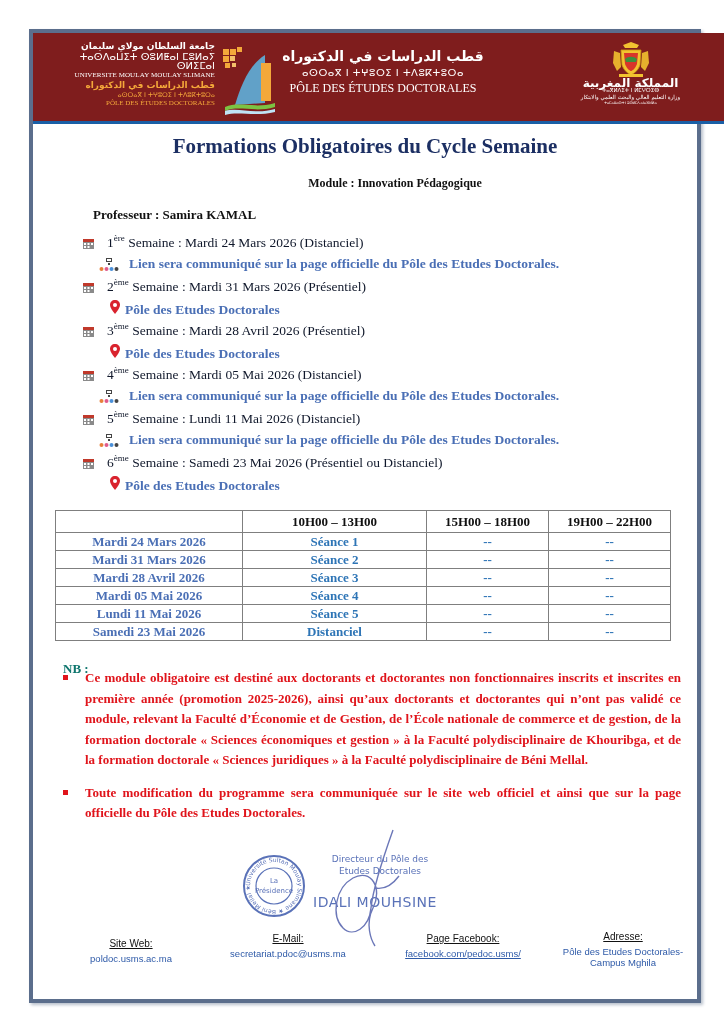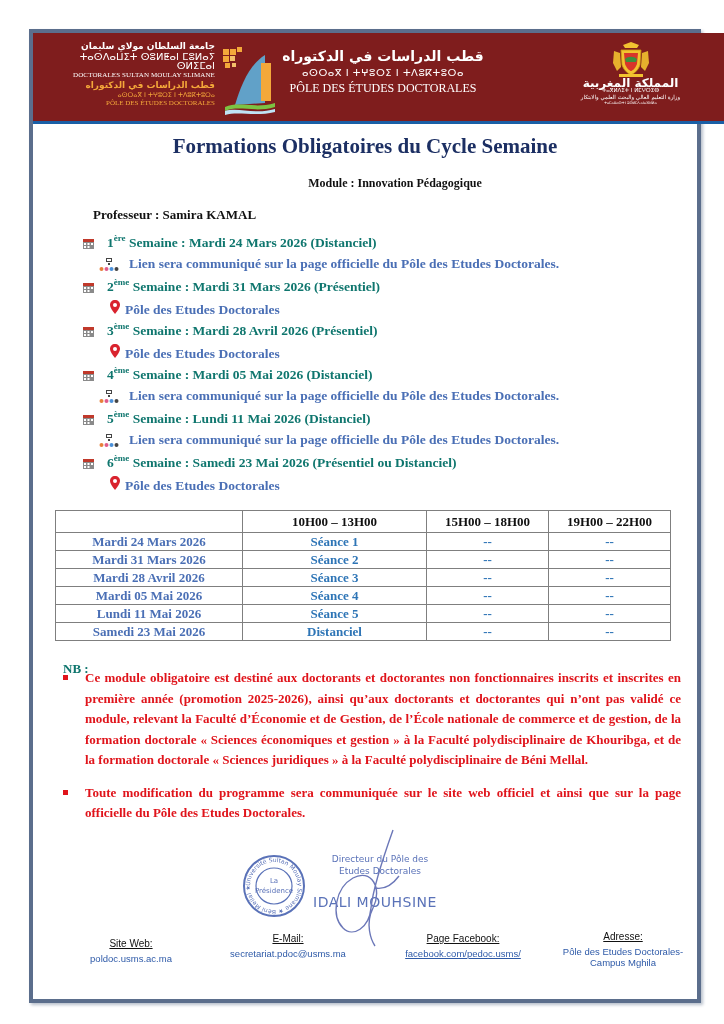--- a/index.html
+++ b/index.html
@@ -35,21 +35,21 @@
   .hr-ar2 { font-family: "DejaVu Sans", sans-serif; font-size: 5.5px; line-height: 7px; }
   .hr-tiny { font-size: 3.5px; line-height: 5px; }
 
   .title { position: absolute; left: 0; top: 101px; width: 664px; text-align: center;
     font-size: 21px; font-weight: bold; color: #1c2f63; }
   .subtitle { position: absolute; left: 0; top: 143px; width: 724px; text-align: center;
     font-size: 12px; font-weight: bold; color: #111; }
   .professor { position: absolute; left: 60px; top: 174px; font-size: 13px; font-weight: bold; color: #111; }
 
   .weeks { position: absolute; left: 50px; top: 199px; width: 600px; }
-  .week-line { position: relative; height: 22px; font-size: 13.5px; font-weight: bold; color: #0f766e; padding-left: 16px; }
+  .week-line { position: relative; height: 22px; font-size: 13.5px; font-weight: normal; color: #0f172a; padding-left: 16px; }
   .week-line .ico { position: absolute; left: 0; top: 5px; width: 11px; height: 10px; }
   .week-line .txt { position: absolute; left: 24px; top: 1px; white-space: nowrap; }
   .week-line sup { font-size: 9px; }
   .sub-line { position: relative; height: 22px; font-size: 13.5px; font-weight: bold; color: #4a6fb5; }
   .sub-line .ico { position: absolute; left: 16px; top: 4px; }
   .sub-line .txt { position: absolute; left: 46px; top: 2px; white-space: nowrap; }
   .sub-line.loc .txt { left: 42px; top: 4px; }
   .sub-line.loc .ico { left: 27px; top: 2px; }
 
   table.sched {
@@ -85,21 +85,21 @@
 </head>
 <body>
 
 <div class="frame">
 
   <div class="header">
     <div class="logo-left">
       <div class="uni-text">
         <div class="uni-ar">جامعة السلطان مولاي سليمان</div>
         <div class="uni-tf">ⵜⴰⵙⴷⴰⵡⵉⵜ ⵙⵓⵍⵟⴰⵏ ⵎⵓⵍⴰⵢ ⵙⵍⵉⵎⴰⵏ</div>
-        <div class="uni-fr">DOCTORALES SULTAN MOULAY SLIMANE</div>
+        <div class="uni-fr">UNIVERSITE MOULAY MOULAY SLIMANE</div>
         <div class="pole-ar-small">قطب الدراسات في الدكتوراه</div>
         <div class="pole-tf-small">ⴰⵙⵔⴰⴳ ⵏ ⵜⵖⵓⵔⵉ ⵏ ⵜⴷⵓⴽⵜⵓⵔⴰ</div>
         <div class="pole-fr-small">PÔLE DES ÉTUDES DOCTORALES</div>
       </div>
       <svg class="uni-emblem" viewBox="0 0 56 70">
         <rect x="2" y="4" width="6" height="6" fill="#f4a83a"></rect>
         <rect x="9" y="4" width="6" height="6" fill="#f4a83a"></rect>
         <rect x="16" y="2" width="5" height="5" fill="#f4a83a"></rect>
         <rect x="2" y="11" width="6" height="6" fill="#f4a83a"></rect>
         <rect x="9" y="11" width="5" height="5" fill="#f4c06a"></rect>

